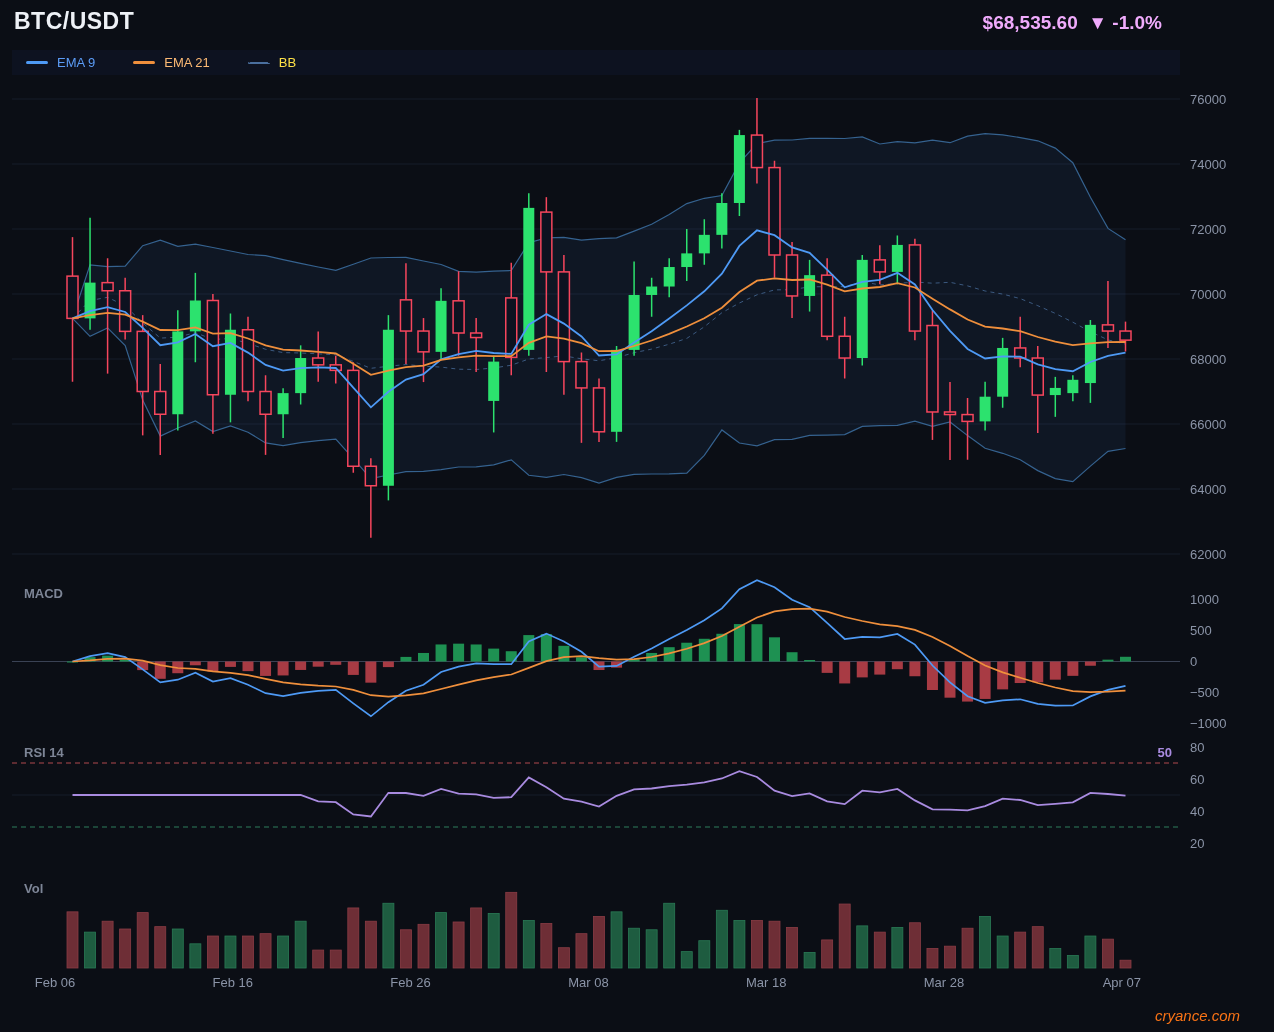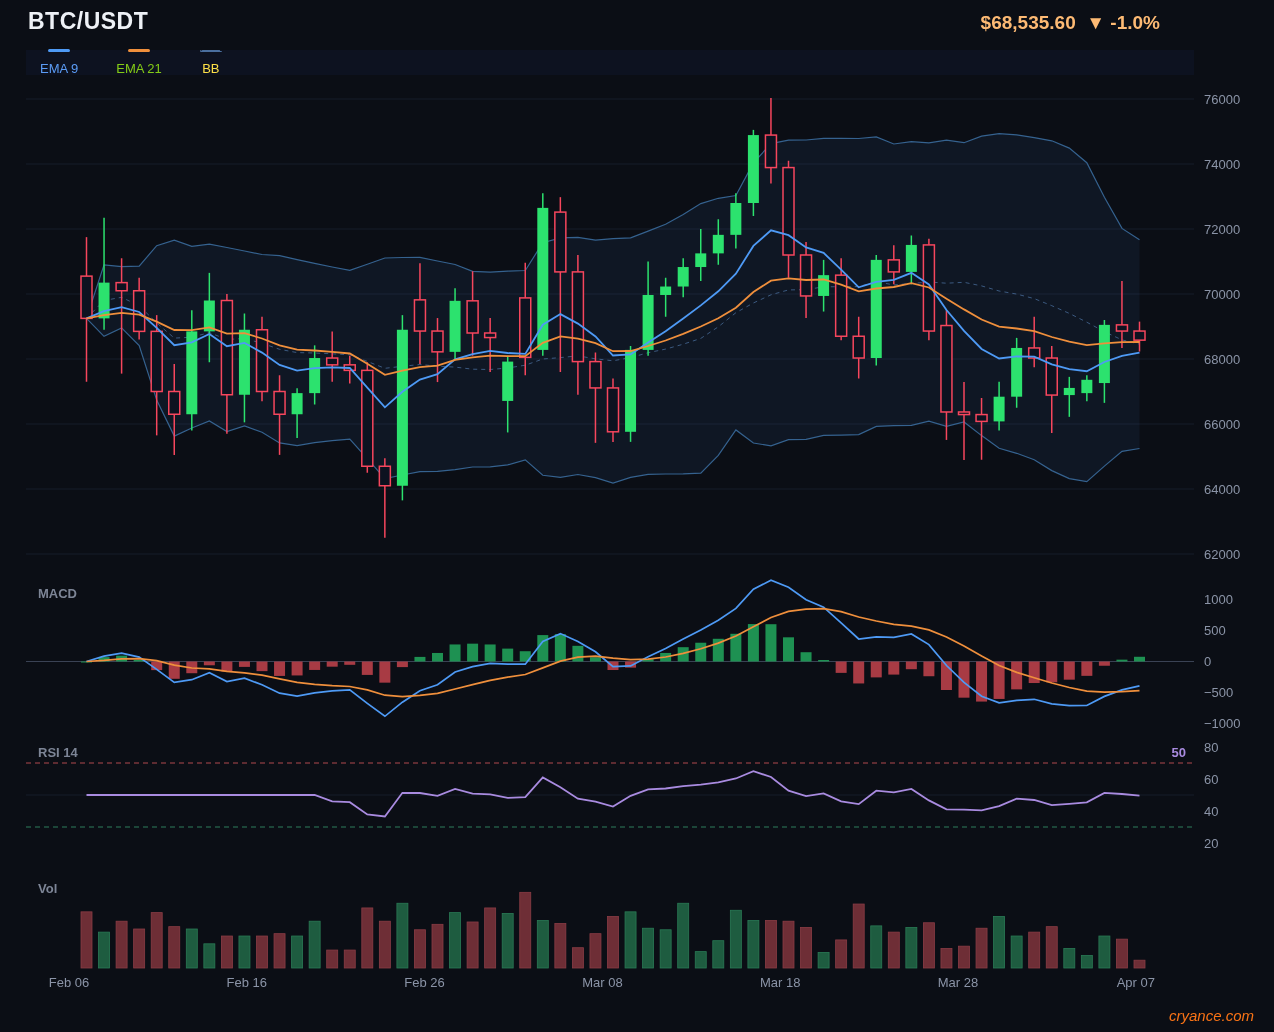--- a/index.html
+++ b/index.html
@@ -1,24 +1,24 @@
 <!DOCTYPE html>
 <html><head>
 <meta charset="utf-8">
 <style>
   html,body{margin:0;padding:0;background:#0b0e15;}
   #app{position:relative;width:1252px;height:1032px;background:#0b0e15;
-       font-family:"Liberation Sans",sans-serif;overflow:hidden;margin-left:14px;}
+       font-family:"Liberation Sans",sans-serif;overflow:hidden;}
   .title{position:absolute;left:14px;top:8px;font-size:23px;font-weight:bold;
          color:#eef1f6;letter-spacing:.5px;}
-  .ticker{position:absolute;right:106px;top:12px;font-size:19px;font-weight:bold;
-          color:#fdba74;white-space:pre;}
+  .ticker{position:absolute;right:90px;top:12px;font-size:19px;font-weight:bold;
+          color:#f0abfc;white-space:pre;}
   .legend{position:absolute;left:12px;top:50px;width:1168px;height:25px;
           background:#0d1220;display:flex;align-items:center;gap:38px;padding-left:14px;box-sizing:border-box;}
-  .legend .item{display:flex;align-items:center;gap:9px;font-size:13px;flex-direction:column;}
+  .legend .item{display:flex;align-items:center;gap:9px;font-size:13px;}
   .dash{width:22px;height:0;border-top:3px solid;border-radius:2px;}
   .dash.dashed{border-top:2px dashed;}
   svg{position:absolute;left:0;top:0;}
   .axis-text{fill:#8b94a7;font-size:13px;font-family:"Liberation Sans",sans-serif;}
   .panel-label{fill:#7d8596;font-size:13px;font-weight:bold;font-family:"Liberation Sans",sans-serif;}
   .watermark{position:absolute;right:12px;bottom:8px;font-size:15px;font-style:italic;
              color:#f97316;}
 </style>
 </head>
 <body>
@@ -27,21 +27,21 @@
   <div class="title">BTC/USDT</div>
   <div class="ticker"><span>$68,535.60</span><span>  </span><span>▼</span><span> </span><span>-1.0%</span></div>
 
   <div class="legend">
     <div class="item">
       <span class="dash" id="sw0" style="border-top-color: rgb(78, 154, 245);"></span>
       <span id="lg0" style="color: rgb(91, 156, 246);">EMA 9</span>
     </div>
     <div class="item">
       <span class="dash" id="sw1" style="border-top-color: rgb(239, 143, 60);"></span>
-      <span id="lg1" style="color: #84cc16;">EMA 21</span>
+      <span id="lg1" style="color: #fdba74;">EMA 21</span>
     </div>
     <div class="item">
       <span class="dash dashed" id="sw2" style="border-top-color: rgb(74, 111, 158);"></span>
       <span id="lg2" style="color: #fde047;">BB</span>
     </div>
   </div>
 
   <svg id="chart" width="1274" height="1032" viewBox="0 0 1274 1032">
       <g>
         <line x1="12" y1="99" x2="1180" y2="99" stroke="#161d2b" stroke-width="1"></line>

